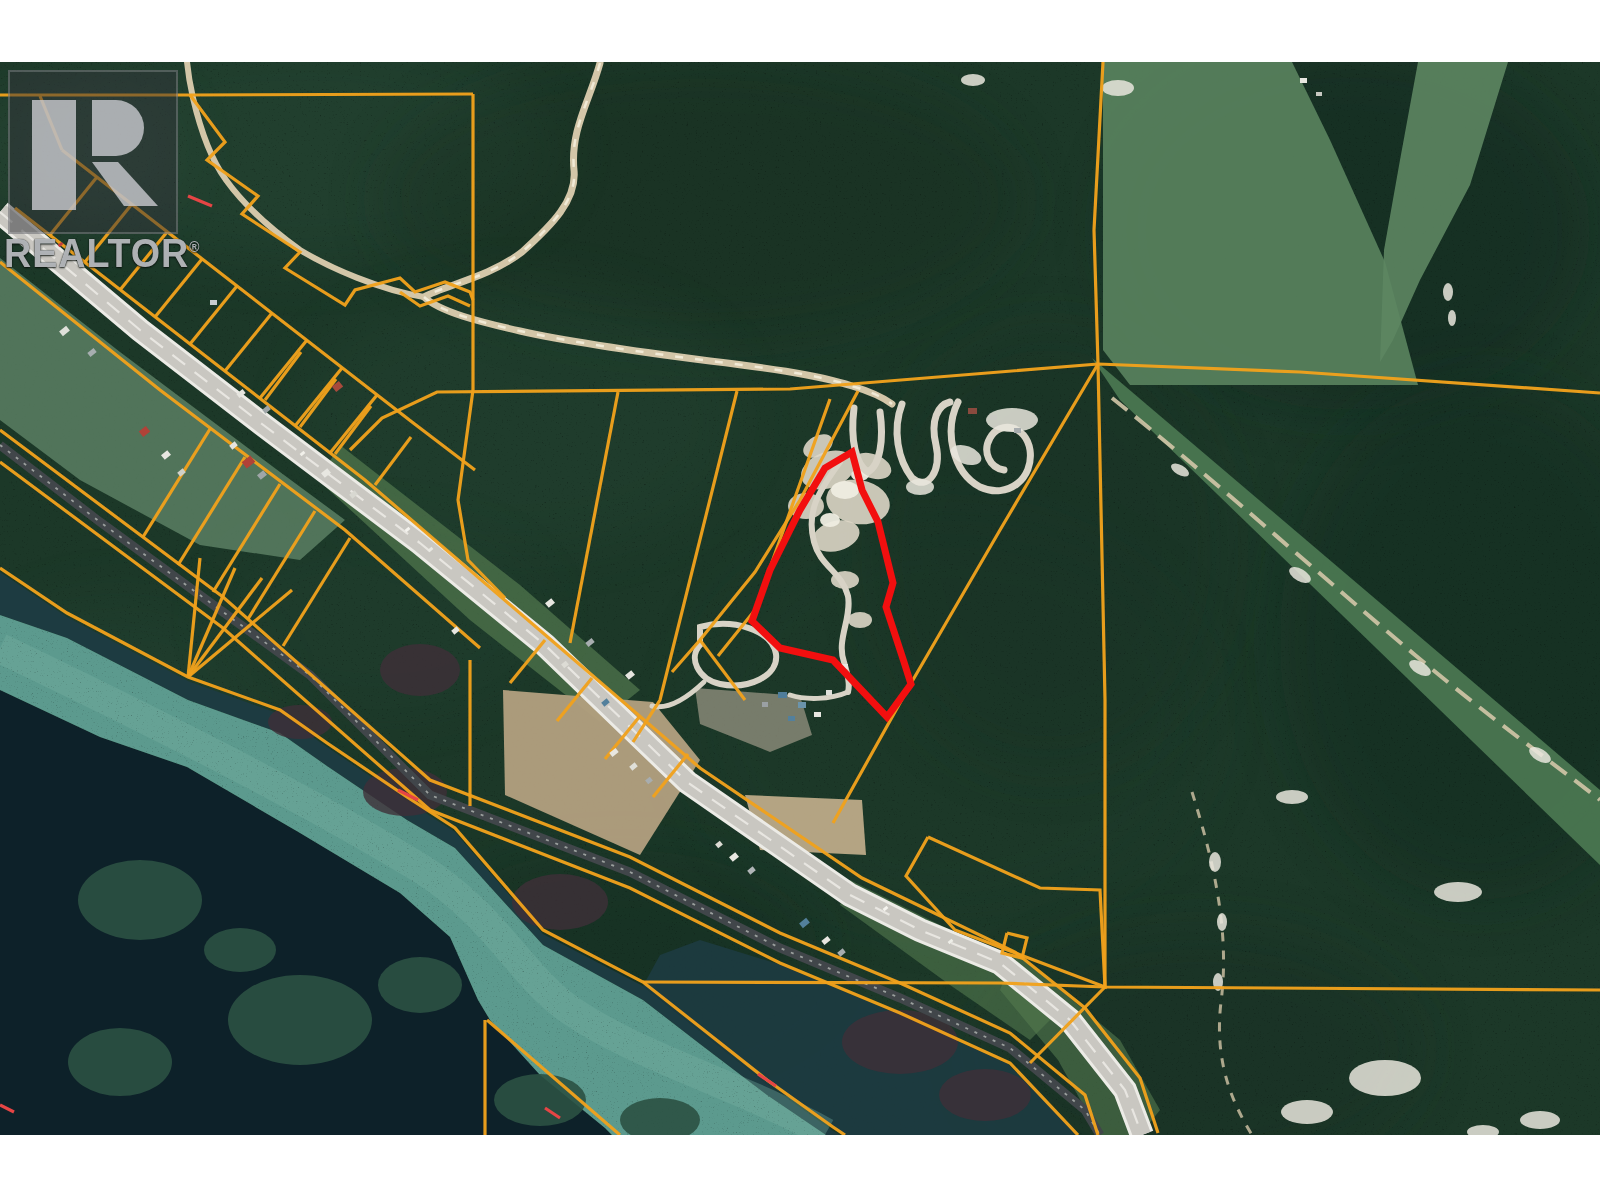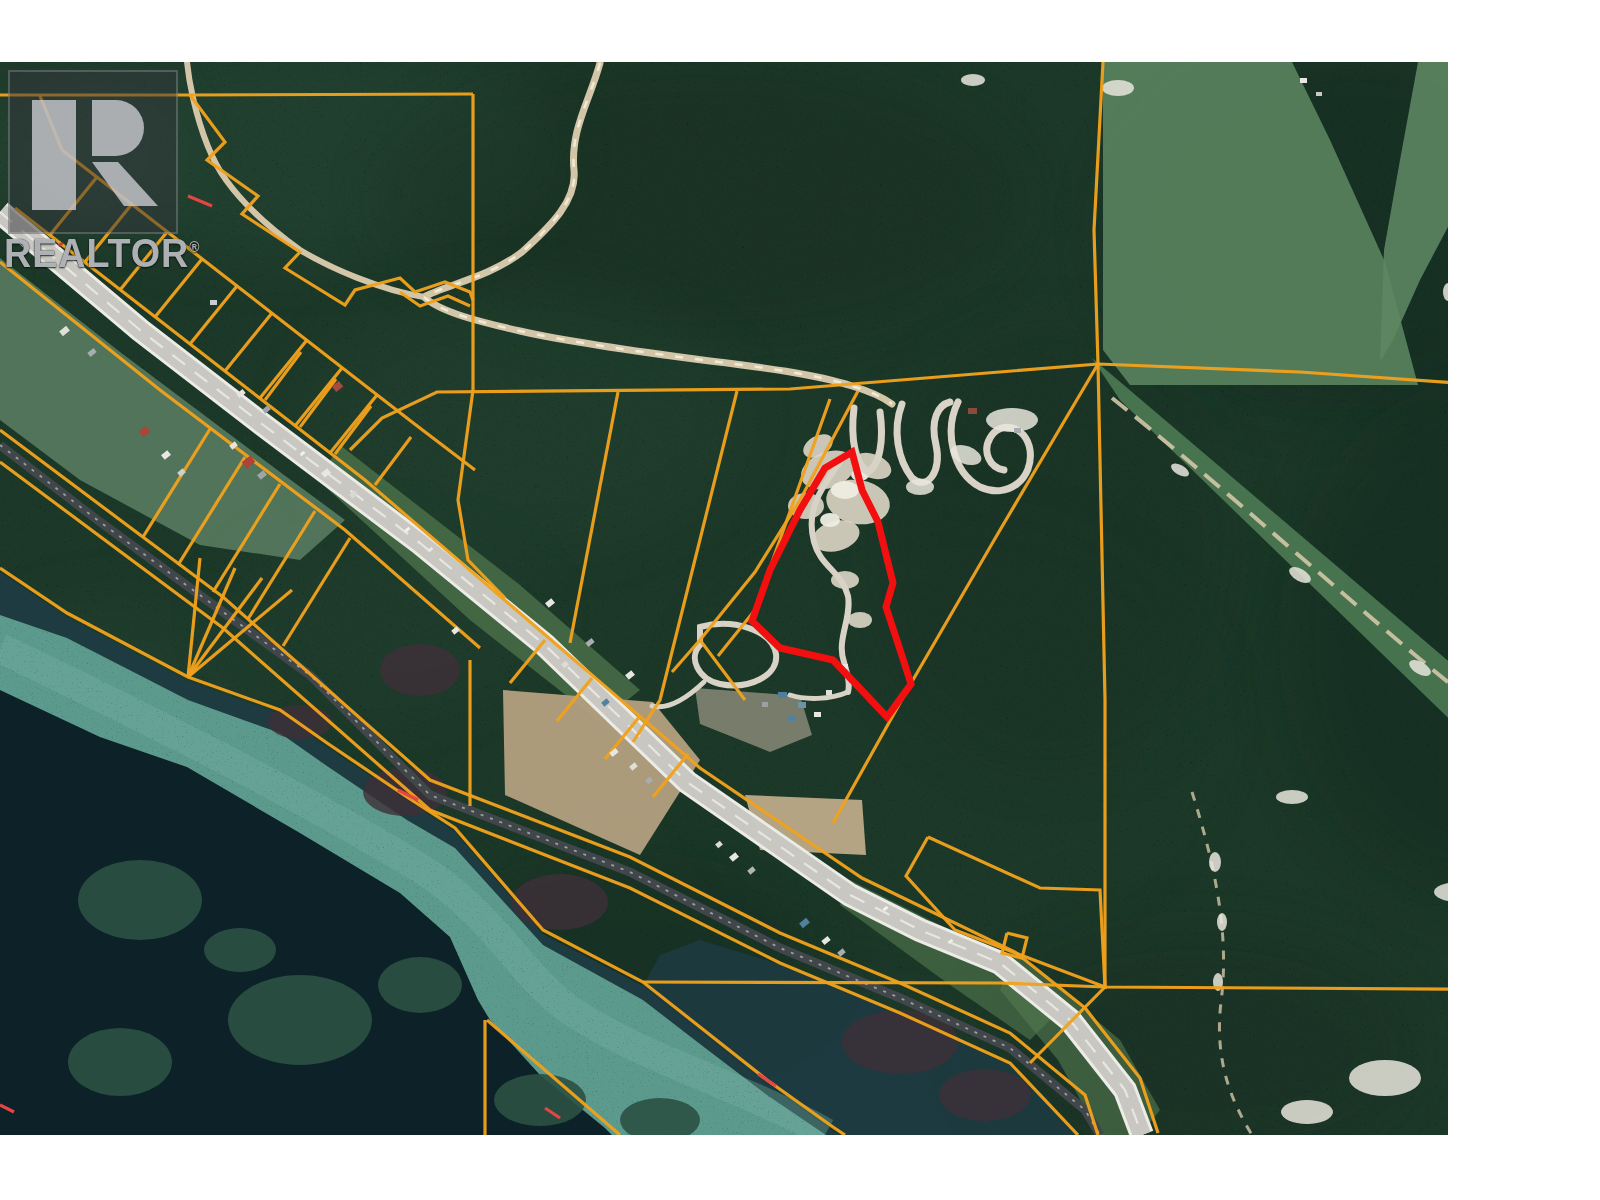--- a/index.html
+++ b/index.html
@@ -1,16 +1,16 @@
 <!DOCTYPE html>
 <html><head>
 <meta charset="utf-8">
 <style>
   html,body{margin:0;padding:0;background:#fff;}
-  .stage{position:relative;width:1448px;height:1200px;background:#ffffff;overflow:hidden;
+  .stage{position:relative;width:1600px;height:1200px;background:#ffffff;overflow:hidden;
          font-family:"Liberation Sans",sans-serif;}
   .letterbox{position:absolute;left:0;width:1600px;background:#ffffff;}
   #lb-top{top:0;height:62px;}
   #lb-bottom{top:1135px;height:65px;}
   .map-viewport{position:absolute;left:0;top:62px;width:1600px;height:1073px;
                 background:#1c3828;overflow:hidden;}
   .map-viewport svg{display:block;}
   
   .wm{position:absolute;left:0;top:0;width:320px;height:320px;pointer-events:none;}
   .wm-box{position:absolute;left:8px;top:70px;width:170px;height:164px;

